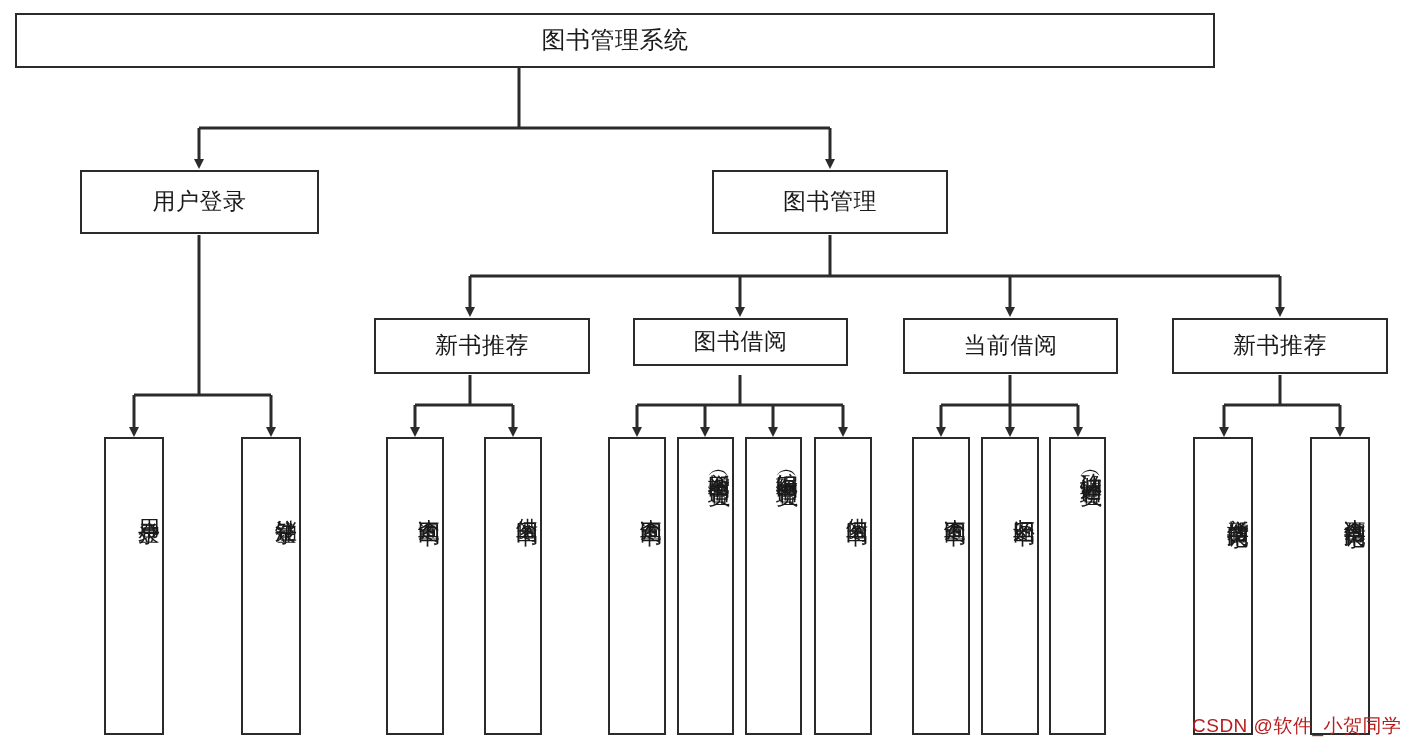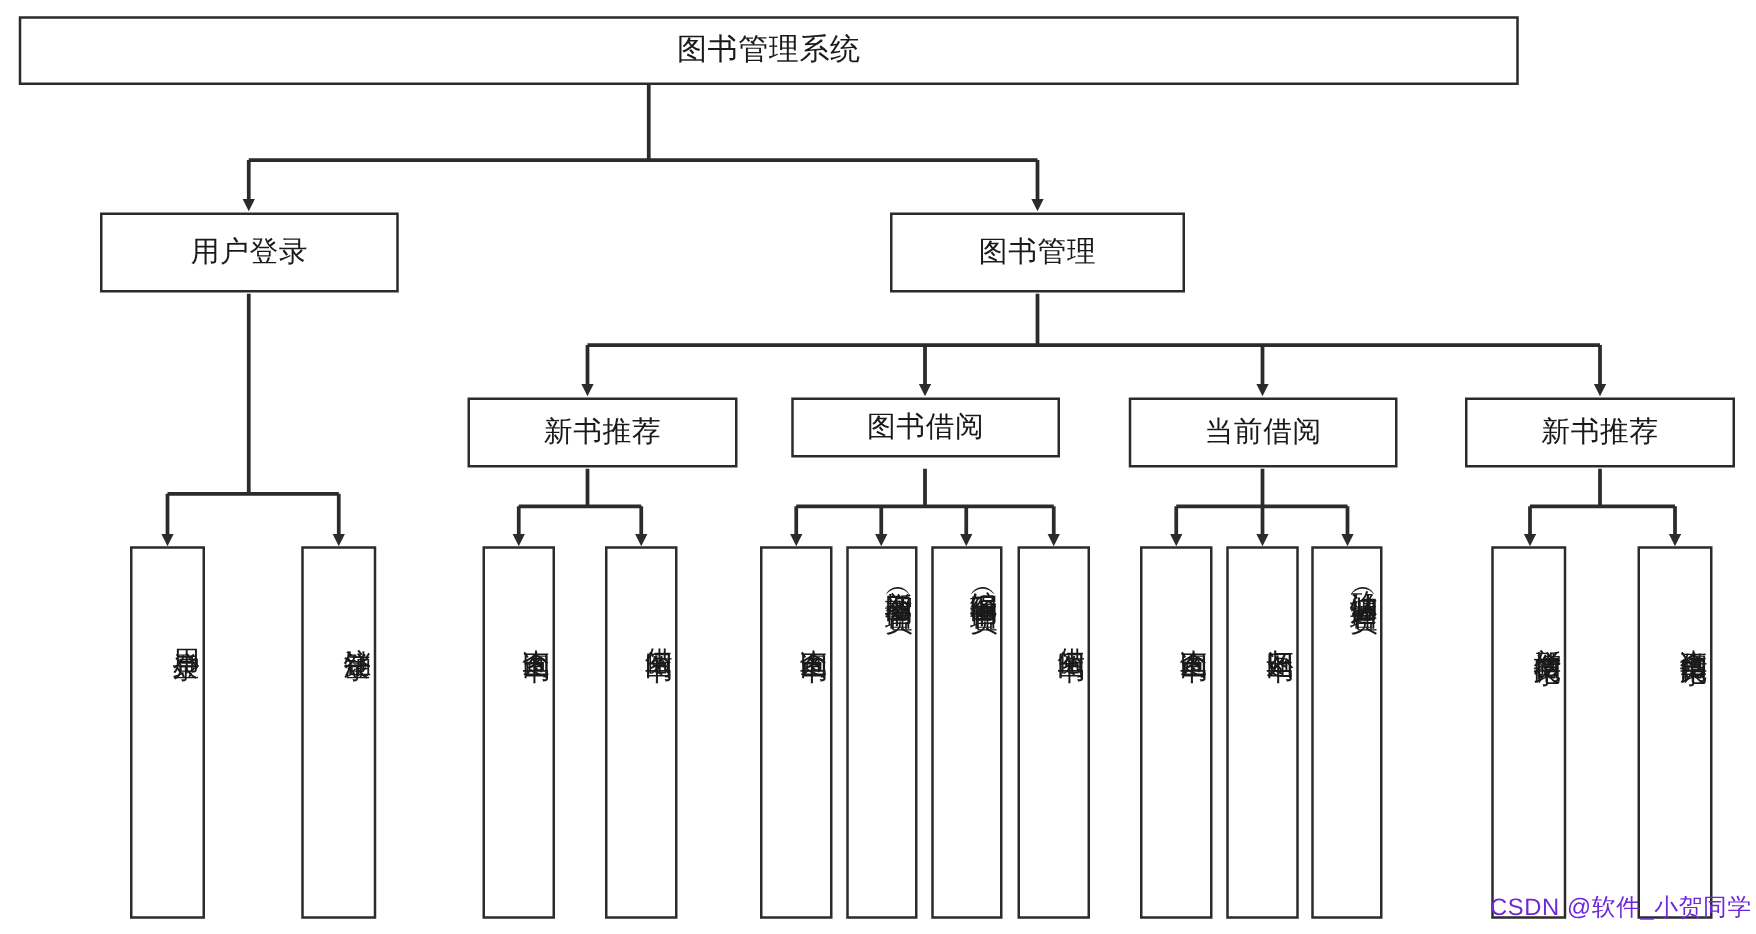--- a/index.html
+++ b/index.html
@@ -63,21 +63,21 @@
     margin-top: 52px;
   }
   .node.v.top .vtext {
     margin-top: 6px;
   }
   .watermark {
     position: absolute;
     left: 1192px;
     top: 713px;
     font-size: 19px;
-    color: #6d28d9;
+    color: #b91c1c;
     white-space: nowrap;
     letter-spacing: 0.5px;
   }
 </style>
 </head>
 <body>
 
 <div id="canvas">
 
   <svg id="wires" viewBox="0 0 1405 747">

